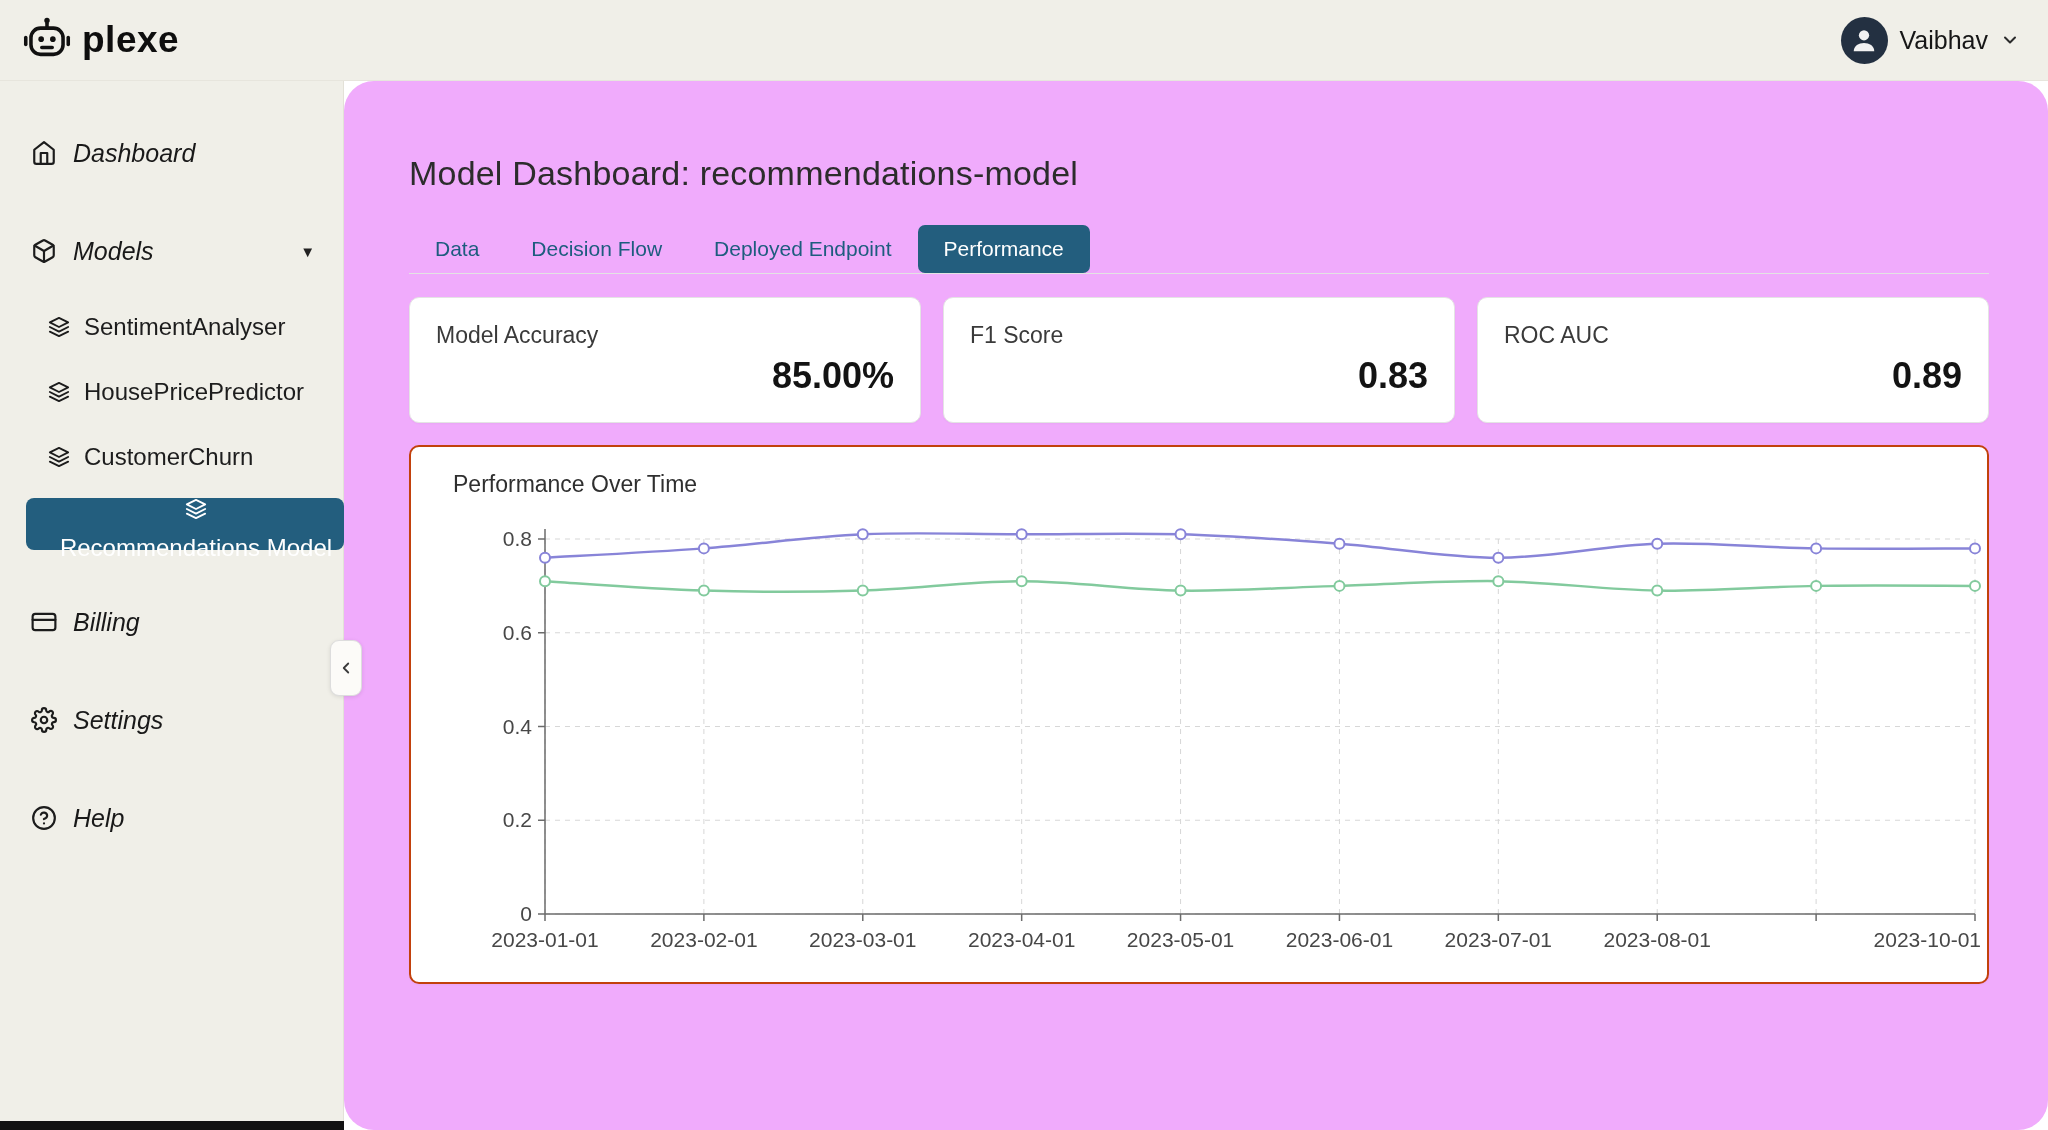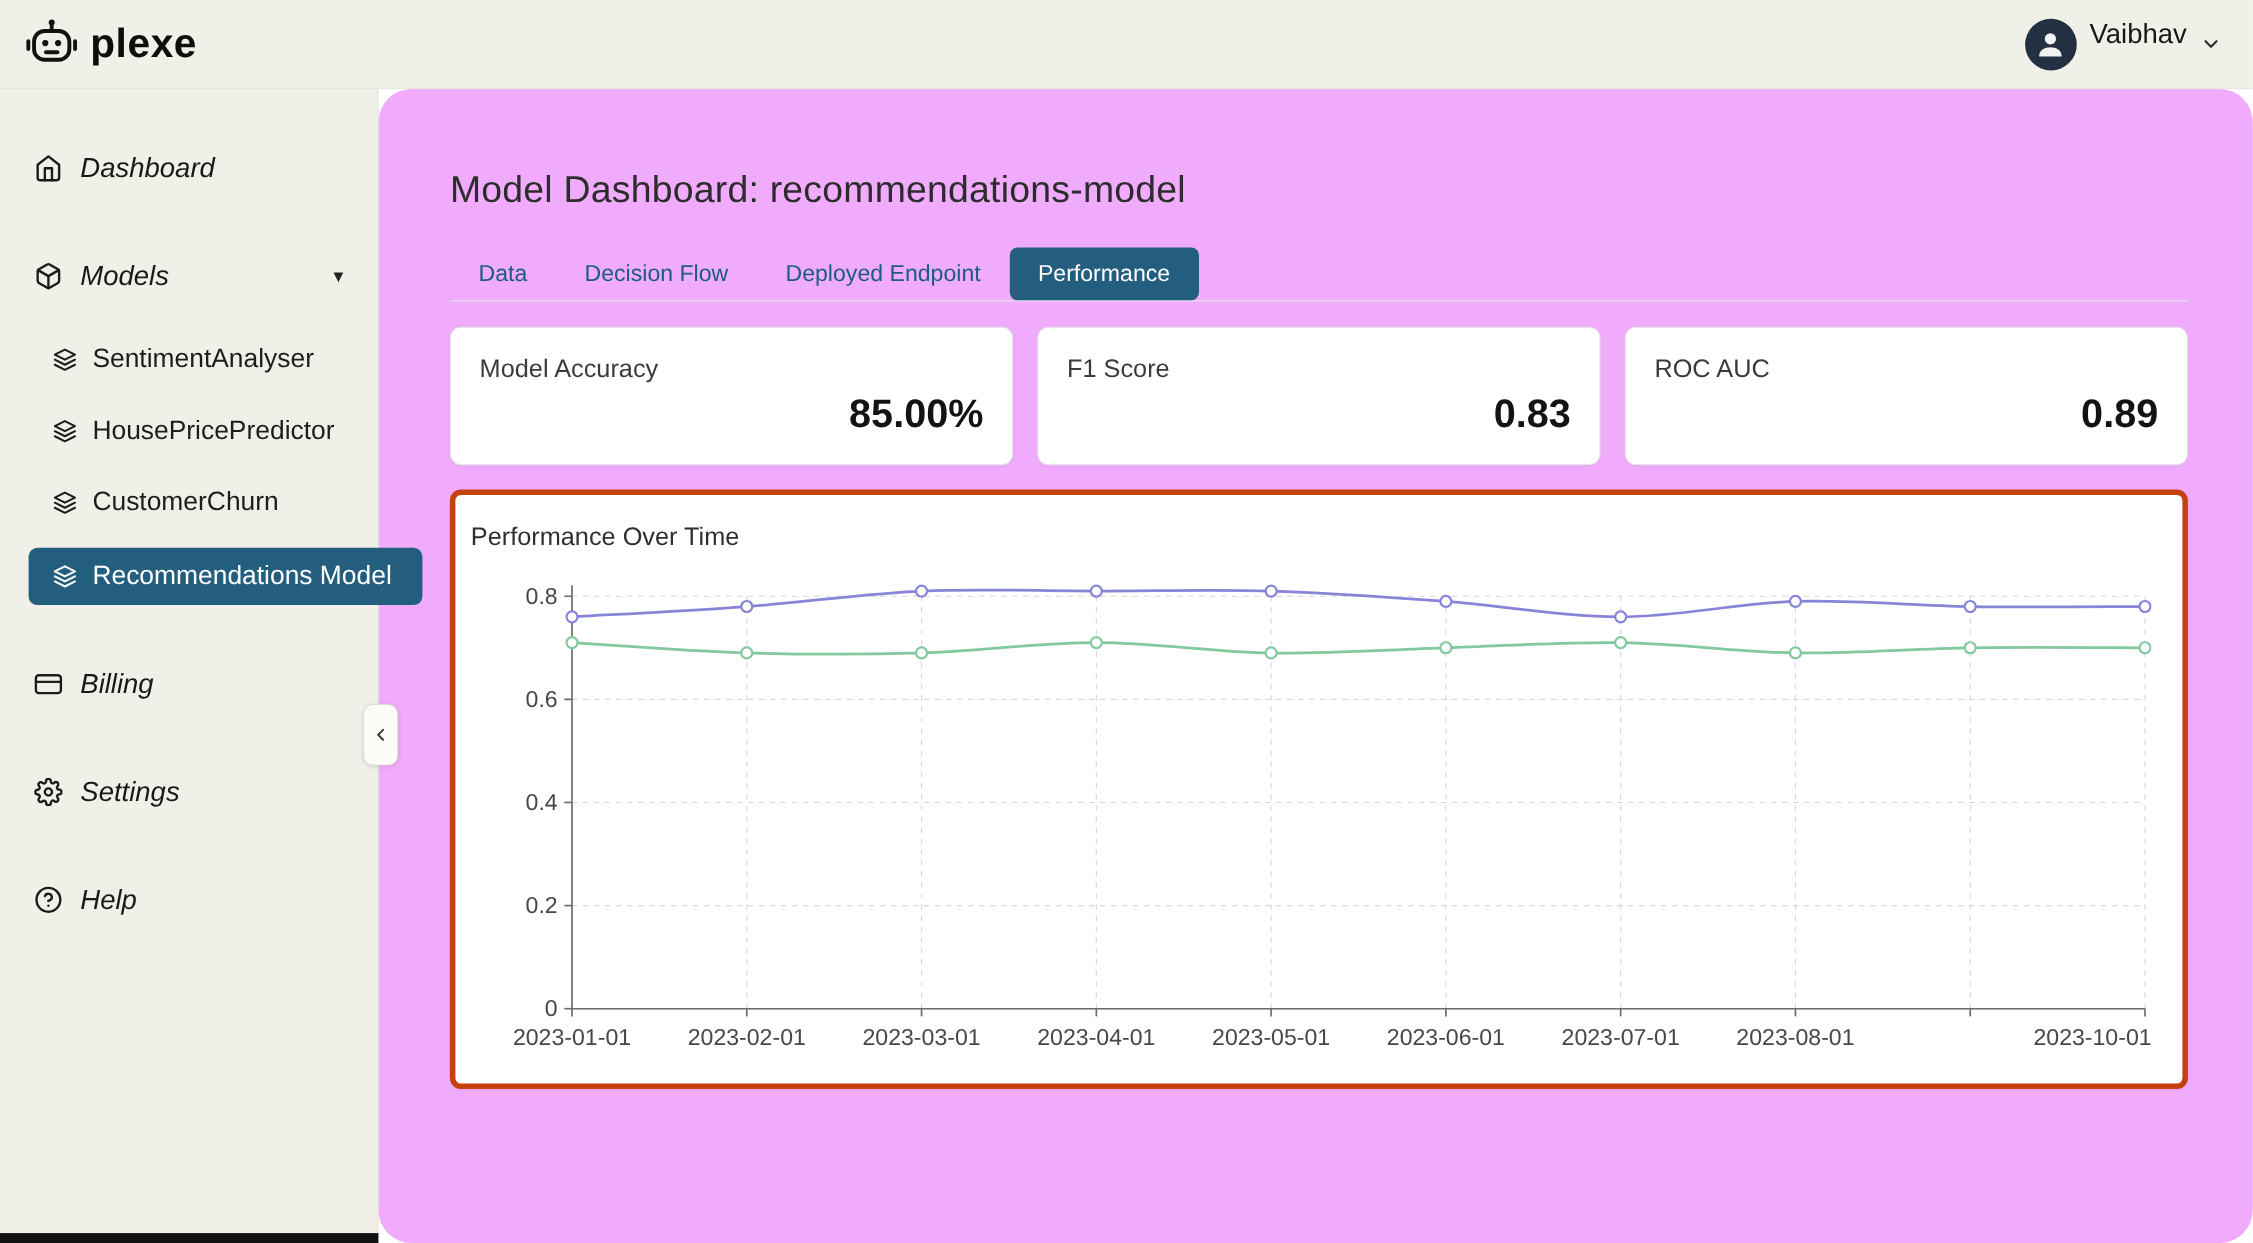--- a/index.html
+++ b/index.html
@@ -16,21 +16,21 @@
   .header {
     position: absolute; top: 0; left: 0; right: 0; height: 81px;
     background: #f0efe8;
     display: flex; align-items: center; justify-content: space-between;
     padding: 0 28px 0 22px;
     border-bottom: 1px solid #e7e5dd;
     z-index: 5;
   }
   .brand { display: flex; align-items: center; gap: 10px; cursor: pointer; }
   .brand-name { font-size: 37px; font-weight: 700; color: #0e0e0e; letter-spacing: 0.5px; }
-  .user-menu { display: flex; gap: 12px; cursor: pointer; }
+  .user-menu { display: flex; align-items: center; gap: 12px; cursor: pointer; }
   .avatar {
     width: 47px; height: 47px; border-radius: 50%;
     background: #233041; display: flex; align-items: center; justify-content: center;
   }
   .user-name { font-size: 25px; font-weight: 500; color: #161616; }
 
   
   .sidebar {
     position: absolute; top: 81px; left: 0; bottom: 0; width: 344px;
     background: #f0efe8;
@@ -42,22 +42,22 @@
     height: 52px; padding-left: 31px; position: relative;
     font-size: 25px; color: #191919; cursor: pointer; font-style: italic;
   }
   .nav-item .expand { position: absolute; right: 28px; font-size: 15px; color: #222; }
   .nav-sub {
     display: flex; align-items: center; gap: 14px;
     height: 52px; padding-left: 48px;
     font-size: 24px; color: #1d1d1d; cursor: pointer;
   }
   .nav-sub.active {
-    margin-left: 26px; width: 358px; padding-left: 22px;
-    background: #235e7e; color: #ffffff; border-radius: 8px;
+    margin-left: 26px; width: 318px; padding-left: 22px;
+    background: #235e7e; color: #ffffff; border-radius: 8px; flex-direction: column;
   }
   .mt46 { margin-top: 46px; } .mt34 { margin-top: 34px; }
   .mt24 { margin-top: 24px; } .mt15 { margin-top: 15px; } .mt13 { margin-top: 13px; }
   .icon { display: inline-flex; align-items: center; justify-content: center; flex: 0 0 auto; }
 
   .collapse-handle {
     position: absolute; left: 330px; top: 640px; width: 32px; height: 56px;
     background: #fcfbf8; border: 1px solid #ddd; border-radius: 9px;
     display: flex; align-items: center; justify-content: center;
     box-shadow: 0 1px 4px rgba(0,0,0,0.10); cursor: pointer; z-index: 6;
@@ -92,23 +92,23 @@
     flex: 1; height: 126px;
     background: #fff; border: 1px solid #e4e4e4; border-radius: 10px;
     box-shadow: 0 1px 2px rgba(0,0,0,0.03);
     padding: 24px 26px;
   }
   .metric-label { font-size: 23px; color: #3a3a3a; }
   .metric-value { margin-top: 6px; font-size: 36px; font-weight: 700; color: #131313; text-align: right; }
 
   .chart-card {
     margin-top: 22px; width: 1580px;
-    background: #fff; border: 5px solid #c2410c; border-radius: 10px;
+    background: #fff; border: 2px solid #c2410c; border-radius: 10px;
     box-shadow: 0 1px 2px rgba(0,0,0,0.03);
-    padding: 24px 26px 18px 14px;
+    padding: 24px 26px 18px 42px;
   }
   .chart-title { font-size: 23px; color: #2f2f2f; }
   #perf-chart { display: block; margin-top: 6px; }
   #perf-chart .grid { stroke: #d7d7d7; stroke-dasharray: 5 5; stroke-width: 1; }
   #perf-chart .axis { stroke: #6b6b6b; stroke-width: 1.5; }
   #perf-chart .ticklabel { font-family: "Liberation Sans", sans-serif; font-size: 21px; fill: #474747; }
 </style>
 </head>
 <body>
 

